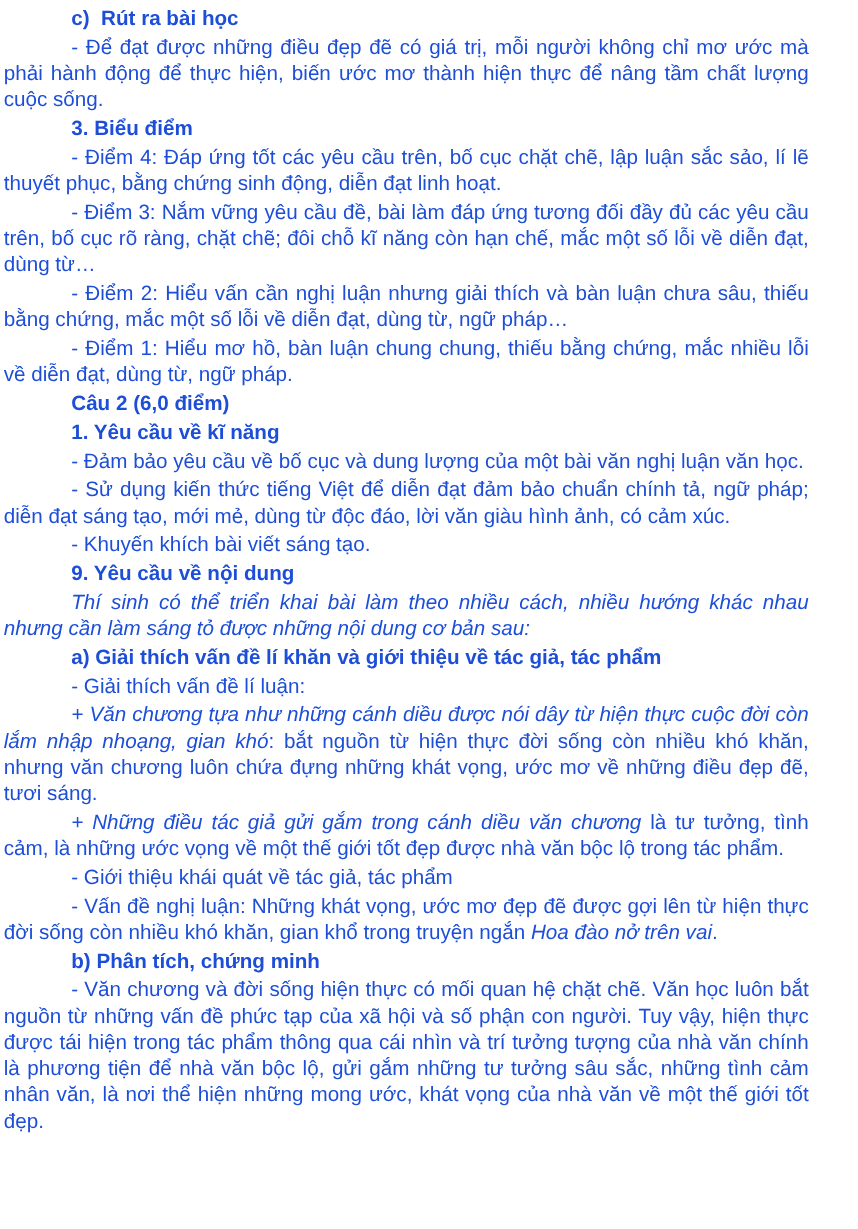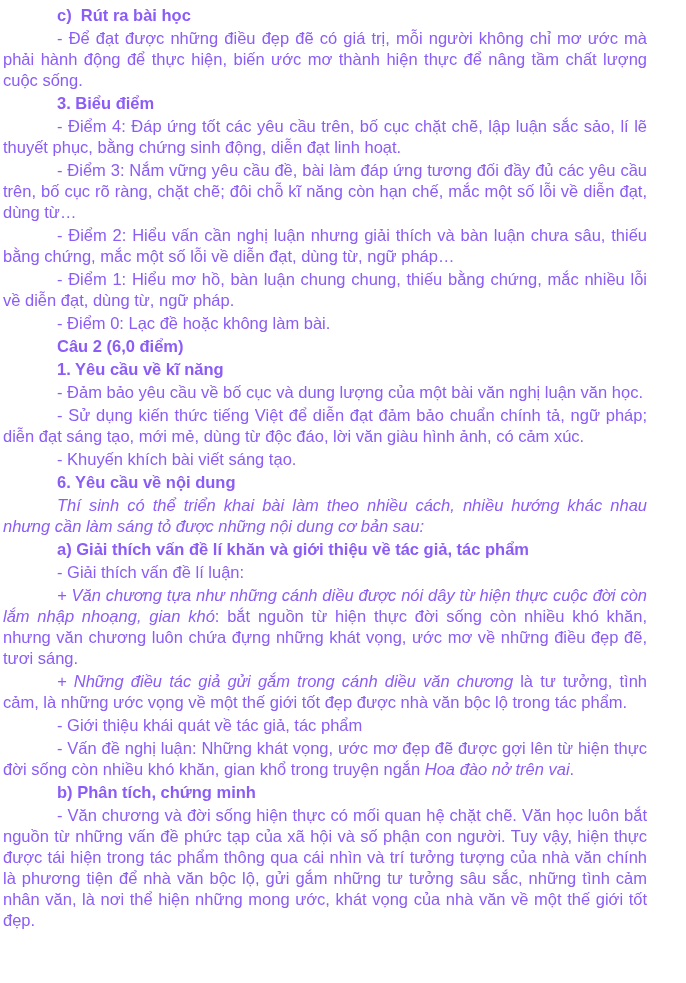--- a/index.html
+++ b/index.html
@@ -5,21 +5,21 @@
   html, body {
     margin: 0;
     padding: 0;
     background: #ffffff;
   }
   .page {
     width: 650px;
     min-height: 983px;
     box-sizing: border-box;
     background: #ffffff;
-    color: #8b5cf6;
+    color: #1d4ed8;
     font-family: "Liberation Sans", sans-serif;
     font-size: 16.5px;
     line-height: 21px;
     padding: 5px 3px 4px 3px;
     overflow: hidden;
   }
   .para {
     margin: 0 0 2px 0;
     text-align: justify;
     text-indent: 54px;
@@ -34,27 +34,26 @@
 
 <div class="page">
   <main id="doc">
       <p class="para"><span class="b ">c)  Rút ra bài học</span></p>
       <p class="para"><span class="">- Để đạt được những điều đẹp đẽ có giá trị, mỗi người không chỉ mơ ước mà phải hành động để thực hiện, biến ước mơ thành hiện thực để nâng tầm chất lượng cuộc sống.</span></p>
       <p class="para"><span class="b ">3. Biểu điểm</span></p>
       <p class="para"><span class="">- Điểm 4: Đáp ứng tốt các yêu cầu trên, bố cục chặt chẽ, lập luận sắc sảo, lí lẽ thuyết phục, bằng chứng sinh động, diễn đạt linh hoạt.</span></p>
       <p class="para"><span class="">- Điểm 3: Nắm vững yêu cầu đề, bài làm đáp ứng tương đối đầy đủ các yêu cầu trên, bố cục rõ ràng, chặt chẽ; đôi chỗ kĩ năng còn hạn chế, mắc một số lỗi về diễn đạt, dùng từ…</span></p>
       <p class="para"><span class="">- Điểm 2: Hiểu vấn cần nghị luận nhưng giải thích và bàn luận chưa sâu, thiếu bằng chứng, mắc một số lỗi về diễn đạt, dùng từ, ngữ pháp…</span></p>
       <p class="para"><span class="">- Điểm 1: Hiểu mơ hồ, bàn luận chung chung, thiếu bằng chứng, mắc nhiều lỗi về diễn đạt, dùng từ, ngữ pháp.</span></p>
-      <p class="para"><span class="">- Điểm 0: Lạc đề hoặc không làm bài.</span></p>
       <p class="para"><span class="b ">Câu 2 (6,0 điểm)</span></p>
       <p class="para"><span class="b ">1. Yêu cầu về kĩ năng</span></p>
       <p class="para"><span class="">- Đảm bảo yêu cầu về bố cục và dung lượng của một bài văn nghị luận văn học.</span></p>
       <p class="para"><span class="">- Sử dụng kiến thức tiếng Việt để diễn đạt đảm bảo chuẩn chính tả, ngữ pháp; diễn đạt sáng tạo, mới mẻ, dùng từ độc đáo, lời văn giàu hình ảnh, có cảm xúc.</span></p>
       <p class="para"><span class="">- Khuyến khích bài viết sáng tạo.</span></p>
-      <p class="para"><span class="b ">6. Yêu cầu về nội dung</span></p>
+      <p class="para"><span class="b ">9. Yêu cầu về nội dung</span></p>
       <p class="para"><span class="i">Thí sinh có thể triển khai bài làm theo nhiều cách, nhiều hướng khác nhau nhưng cần làm sáng tỏ được những nội dung cơ bản sau:</span></p>
       <p class="para"><span class="b ">a) Giải thích vấn đề lí khăn và giới thiệu về tác giả, tác phẩm</span></p>
       <p class="para"><span class="">- Giải thích vấn đề lí luận:</span></p>
       <p class="para"><span class="i">+ Văn chương tựa như những cánh diều được nói dây từ hiện thực cuộc đời còn lắm nhập nhoạng, gian khó</span><span class="">: bắt nguồn từ hiện thực đời sống còn nhiều khó khăn, nhưng văn chương luôn chứa đựng những khát vọng, ước mơ về những điều đẹp đẽ, tươi sáng.</span></p>
       <p class="para"><span class="i">+ Những điều tác giả gửi gắm trong cánh diều văn chương</span><span class=""> là tư tưởng, tình cảm, là những ước vọng về một thế giới tốt đẹp được nhà văn bộc lộ trong tác phẩm.</span></p>
       <p class="para"><span class="">- Giới thiệu khái quát về tác giả, tác phẩm</span></p>
       <p class="para"><span class="">- Vấn đề nghị luận: Những khát vọng, ước mơ đẹp đẽ được gợi lên từ hiện thực đời sống còn nhiều khó khăn, gian khổ trong truyện ngắn </span><span class="i">Hoa đào nở trên vai</span><span class="">.</span></p>
       <p class="para"><span class="b ">b) Phân tích, chứng minh</span></p>
       <p class="para"><span class="">- Văn chương và đời sống hiện thực có mối quan hệ chặt chẽ. Văn học luôn bắt nguồn từ những vấn đề phức tạp của xã hội và số phận con người. Tuy vậy, hiện thực được tái hiện trong tác phẩm thông qua cái nhìn và trí tưởng tượng của nhà văn chính là phương tiện để nhà văn bộc lộ, gửi gắm những tư tưởng sâu sắc, những tình cảm nhân văn, là nơi thể hiện những mong ước, khát vọng của nhà văn về một thế giới tốt đẹp.</span></p>
     </main>

